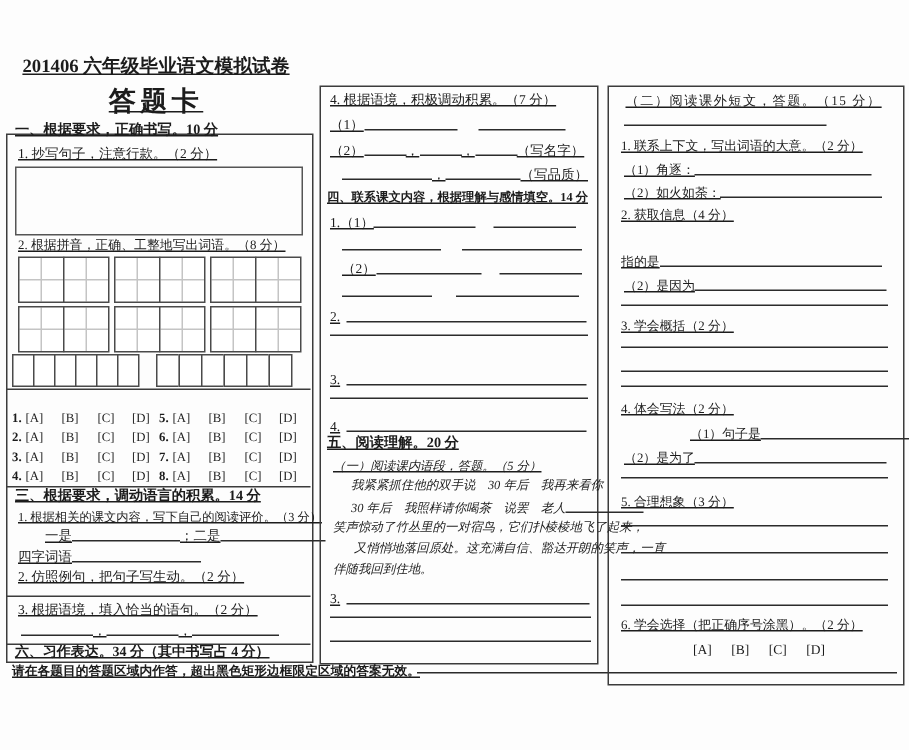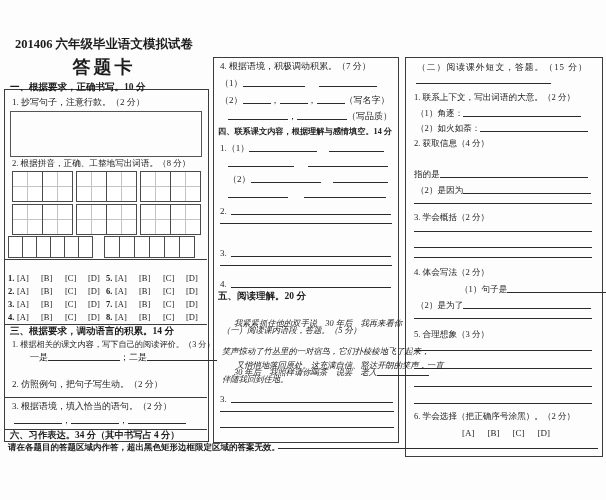--- a/index.html
+++ b/index.html
@@ -1,20 +1,20 @@
 <!DOCTYPE html>
 <html><head>
 <meta charset="utf-8">
 <style>
   html,body{margin:0;padding:0;background:#ffffff;}
   .sheet{position:relative;width:606px;height:500px;background:#fdfdfd;overflow:hidden;
          font-family:"Liberation Serif","DejaVu Serif",serif;color:#1c1c1c;}
-  .t{position:absolute;font-size:9px;line-height:11px;white-space:nowrap;}
+  .t{position:absolute;font-size:9px;line-height:11px;white-space:nowrap;text-decoration:underline;}
   .b{font-weight:bold;}
-  .it{font-style:italic;margin-top:20px;}
+  .it{font-style:italic;}
   .ctr{text-align:center;}
   .box{position:absolute;border:1px solid #3c3c3c;}
   .hl{position:absolute;border-top:1px solid #3c3c3c;height:0;}
   .bl{display:inline-block;border-bottom:1px solid #2b2b2b;height:8px;vertical-align:-1px;}
   .gap{display:inline-block;height:1px;}
   .bubble-num,.bubble-opt{position:absolute;font-size:8.5px;line-height:11px;}
   .bubble-num{font-weight:bold;}
   .ggroup{position:absolute;height:31px;}
   .gstrip{position:absolute;}
   .cell{position:absolute;top:0;border:1px solid #4a4a4a;box-sizing:border-box;background:#fff;}
@@ -126,20 +126,23 @@
       <span class="bubble-opt" style="left: 139px; top: 39px;">[B]</span>
       <span class="bubble-opt" style="left: 163px; top: 39px;">[C]</span>
       <span class="bubble-opt" style="left: 186px; top: 39px;">[D]</span>
     </div>
 
   <div class="t b" style="left:10px;top:326px;font-size:9.5px;">三、根据要求，调动语言的积累。14 分</div>
   <div class="t" style="left:12px;top:339px;font-size:8.2px;">1. 根据相关的课文内容，写下自己的阅读评价。（3 分）</div>
   <div class="t" style="left:30px;top:352px;">
     <span>一是</span><span class="bl" style="width:72px"></span><span>；二是</span><span class="bl" style="width:70px"></span>
   </div>
+  <div class="t" style="left:12px;top:366px;">
+    <span>四字词语</span><span class="bl" style="width:86px"></span>
+  </div>
   <div class="t" style="left:12px;top:379px;">2. 仿照例句，把句子写生动。（2 分）</div>
   <div class="t" style="left:12px;top:401px;">3. 根据语境，填入恰当的语句。（2 分）</div>
   <div class="t" style="left:14px;top:415px;">
     <span class="bl" style="width:48px"></span><span>，</span><span class="bl" style="width:48px"></span><span>，</span><span class="bl" style="width:58px"></span>
   </div>
   <div class="t b" style="left:10px;top:430px;font-size:9.3px;line-height:10px;">六、习作表达。34 分（其中书写占 4 分）</div>
 
   <div class="t b" style="left:8px;top:442px;font-size:8.5px;">请在各题目的答题区域内作答，超出黑色矩形边框限定区域的答案无效。</div>
   <div class="hl" style="left:278px;top:448px;width:320px;border-color:#2b2b2b;"></div>
 
@@ -232,17 +235,17 @@
   <div class="hl" style="left:414px;top:368px;width:178px;border-color:#2b2b2b;"></div>
   <div class="hl" style="left:414px;top:386px;width:178px;border-color:#2b2b2b;"></div>
   <div class="hl" style="left:414px;top:403px;width:178px;border-color:#2b2b2b;"></div>
 
   <div class="t" style="left:414px;top:411px;font-size:8.6px;">6. 学会选择（把正确序号涂黑）。（2 分）</div>
   <div class="t opt-row" style="left:462px;top:428px;">
     <span>[A]</span><span>[B]</span><span>[C]</span><span>[D]</span>
   </div>
 
 <div class="pline" style="left: 234px; top: 319px;"><span>我紧紧抓住他的双手说　30 年后　我再来看你</span></div>
-    <div class="pline" style="left: 234px; top: 333px; margin-top: 34px;"><span>30 年后　我照样请你喝茶　说罢　老人</span><span class="bl" style="width: 52px;"></span></div>
+    <div class="pline" style="left: 234px; top: 333px;"><span>30 年后　我照样请你喝茶　说罢　老人</span><span class="bl" style="width: 52px;"></span></div>
     <div class="pline" style="left: 222px; top: 347px;"><span>笑声惊动了竹丛里的一对宿鸟，它们扑棱棱地飞了起来，</span></div>
     <div class="pline" style="left: 236px; top: 361px;"><span>又悄悄地落回原处。这充满自信、豁达开朗的笑声，一直</span></div>
     <div class="pline" style="left: 222px; top: 375px;"><span>伴随我回到住地。</span></div>
   </div>
 
 </body></html>

